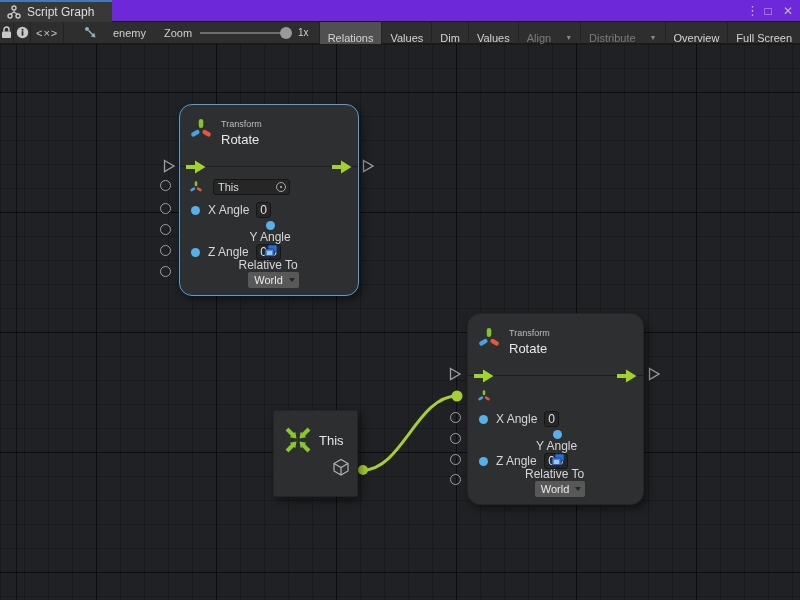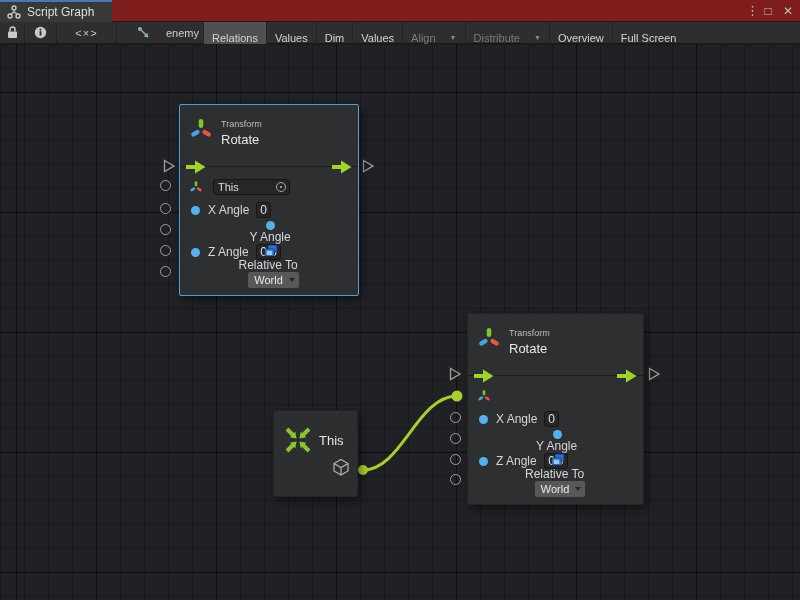--- a/index.html
+++ b/index.html
@@ -1,20 +1,20 @@
 <!DOCTYPE html>
 <html><head>
 <meta charset="utf-8">
 <style>
   * { margin:0; padding:0; box-sizing:border-box; }
   html,body { width:800px; height:600px; overflow:hidden; }
   body { font-family:"Liberation Sans","DejaVu Sans",sans-serif; background:#202124; color:#d6d6d6; position:relative; }
 
   
-  .titlebar { position:absolute; left:0; top:0; width:800px; height:22px; background:#7f1d1d; border-bottom:1px solid #1a1a1a;padding-left:33px; }
+  .titlebar { position:absolute; left:0; top:0; width:800px; height:22px; background:#6d28d9; border-bottom:1px solid #1a1a1a;padding-left:33px; }
   .tab { position:absolute; left:0; top:0; width:112px; height:22px; background:#383838; border-top:2px solid #4878b0; display:flex; align-items:center; padding-left:7px; }
   .tab-label { font-size:12px; color:#dedede; margin-left:6px; white-space:nowrap; }
   .win-controls { position:absolute; right:4px; top:0; height:22px; display:flex; align-items:center; gap:4px; }
   .win-btn { width:16px; height:18px; text-align:center; line-height:18px; color:#bdbdbd; font-size:12px; cursor:default; }
   .win-btn.menu { font-size:13px; width:10px; }
 
   
   .toolbar { position:absolute; left:0; top:22px; width:800px; height:22px; background:#2e2e2e; border-bottom:1px solid #191919; display:flex; align-items:stretch; font-size:11px; }
   .tb-seg { display:flex; align-items:center; justify-content:center; border-right:1px solid #232323; height:100%; }
   .tb-btn { display:flex; align-items:center; justify-content:center; padding:16px 8px; border-right:1px solid #232323; color:#d4d4d4; white-space:nowrap; }
@@ -35,21 +35,21 @@
   .canvas { position:absolute; left:0; top:44px; width:800px; height:556px; background-color:#202124;
     background-image:
       repeating-linear-gradient(90deg, rgba(0,0,0,.50) 0 1px, transparent 1px 120px),
       repeating-linear-gradient(rgba(0,0,0,.50) 0 1px, transparent 1px 120px),
       repeating-linear-gradient(90deg, rgba(0,0,0,.20) 0 1px, transparent 1px 24px),
       repeating-linear-gradient(rgba(0,0,0,.20) 0 1px, transparent 1px 24px);
     background-position: 96px 0, 0 48px, 0 0, 0 0; }
   .wires { position:absolute; left:0; top:0; pointer-events:none; }
 
   
-  .unit { position:absolute; background:#2e2f31; border:1px solid #252525; border-radius:2px; box-shadow:3px 4px 9px rgba(0,0,0,.45); }
+  .unit { position:absolute; background:#2e2f31; border:1px solid #252525; border-radius:13px; box-shadow:3px 4px 9px rgba(0,0,0,.45); }
   .unit.selected { border:1px solid #4f9fd8; }
   .uv-header { position:absolute; left:9px; top:12px; display:flex; }
   .uv-head-text { margin-left:8px; }
   .uv-cat { font-size:9px; color:#bdbdbd; margin-top:2px; }
   .uv-title { font-size:13px; color:#e8e8e8; margin-top:3px; }
   .flowline { position:absolute; left:0; right:0; top:61px; height:1px; background:#1e1e1e; }
   .flow-arrow { position:absolute; top:55px; }
   .flow-arrow.left { left:6px; } .flow-arrow.right { right:6px; }
   .row { position:absolute; left:0; right:0; height:20px; display:flex; align-items:center; padding-left:9px; }
   .row.this { top:72px; } .row.ax { top:95px; } .row.ay { top:116px;flex-direction:column; } .row.az { top:137px; } .row.rel { top:139px;flex-direction:column; }
@@ -115,20 +115,28 @@
   </div>
   <div class="spacer"></div>
   <div class="tb-seg" style="border-right:none; padding:0 4px 0 14px;">
     <svg width="13" height="13" viewBox="0 0 13 13">
       <circle cx="3" cy="3" r="2" fill="#8fb0ba"></circle>
       <path d="M4.5 4.5 L9.5 9.5" stroke="#8fb0ba" stroke-width="1.6"></path>
       <polygon points="11.5,11.5 6.8,10.4 10.4,6.8" fill="#8fb0ba"></polygon>
     </svg>
     <span class="graph-name">enemy</span>
   </div>
+  <div class="tb-seg" style="border-right:none;">
+    <span class="zoom-label">Zoom</span>
+    <div class="slider">
+      <div class="track"></div>
+      <div class="knob"></div>
+    </div>
+    <span class="zoom-val">1x</span>
+  </div>
   <div class="tb-btn first active">Relations</div>
   <div class="tb-btn">Values</div>
   <div class="tb-btn">Dim</div>
   <div class="tb-btn">Values</div>
   <div class="tb-btn disabled">
     <span>Align</span>
     <span class="caret-down">▼</span>
   </div>
   <div class="tb-btn disabled">
     <span>Distribute</span>

